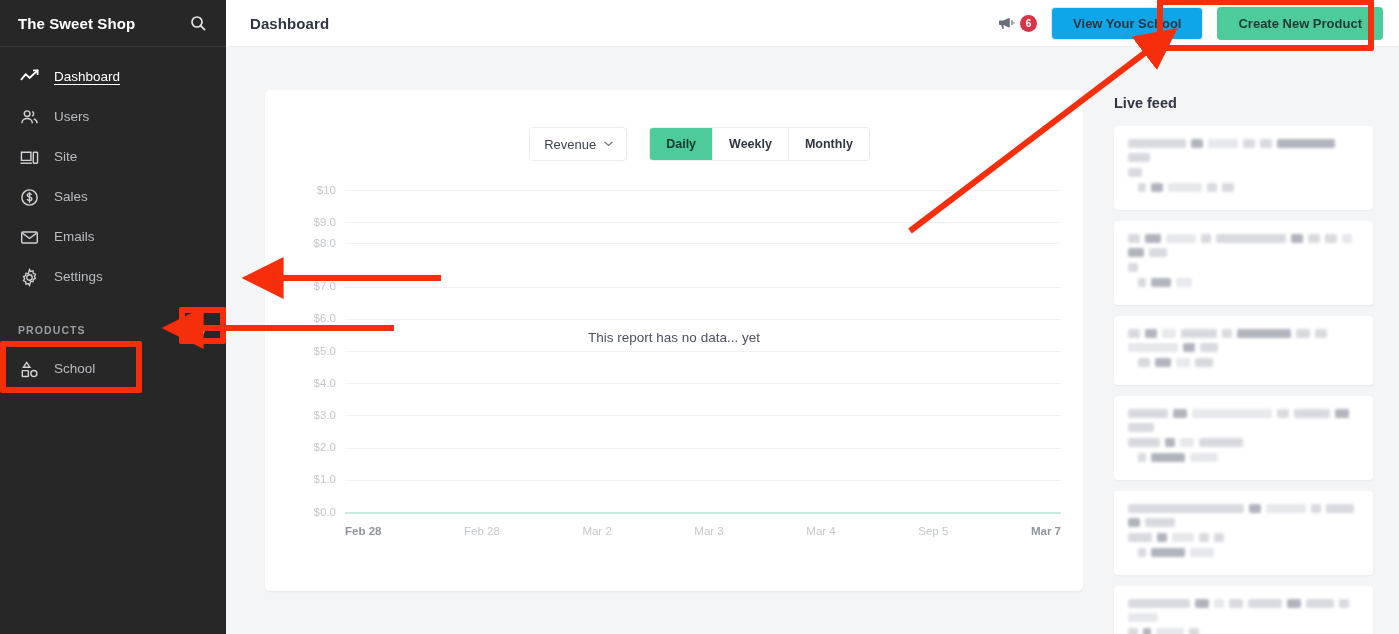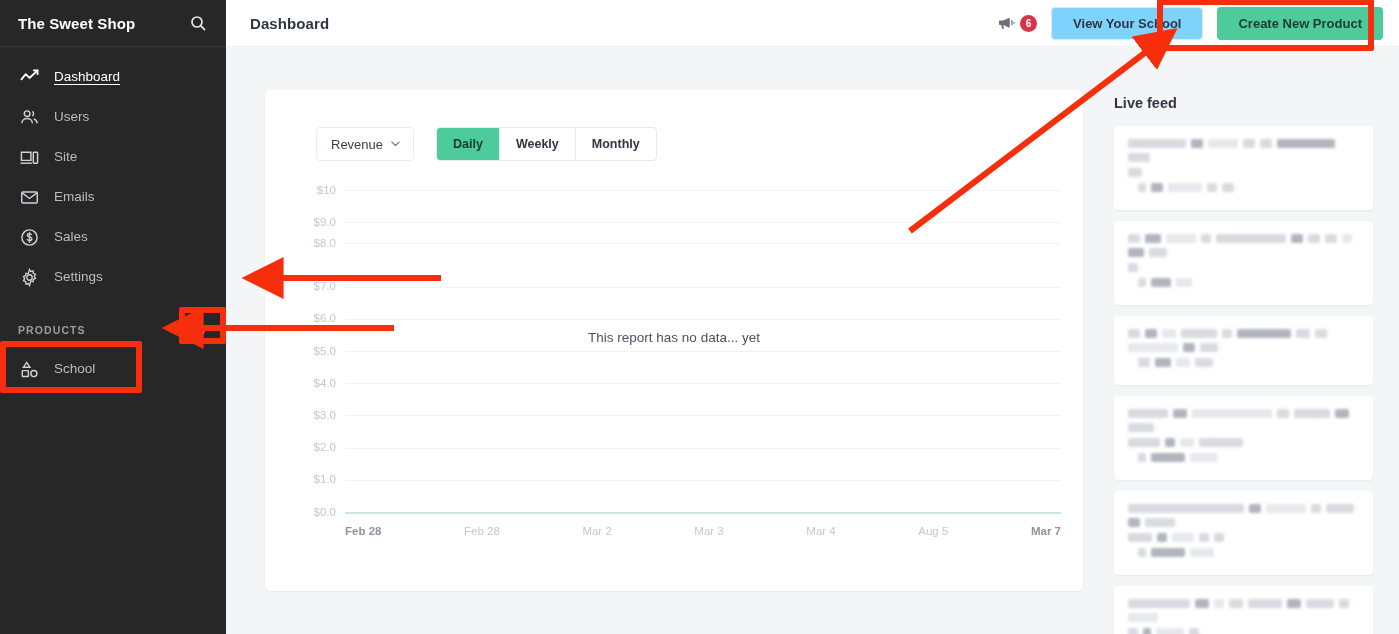--- a/index.html
+++ b/index.html
@@ -68,21 +68,21 @@
   .topbar-right { margin-left: auto; display: flex; align-items: center; gap: 14px; }
   .announce { display: flex; align-items: center; gap: 5px; }
   .announce-ico { color: #6b7078; display: flex; align-items: center; }
   .badge {
     min-width: 17px; height: 17px; border-radius: 50%;
     background: #d63447; color: #fff; font-size: 10px; font-weight: bold;
     display: flex; align-items: center; justify-content: center; padding: 0 4px;
   }
   .btn-outline {
     height: 33px; padding: 0 21px;
-    border: 1px solid #e3e6e9; border-radius: 4px; background: #7dd3fc;
+    border: 1px solid #e3e6e9; border-radius: 4px; background: #0ea5e9;
     font-size: 13px; font-weight: bold; color: #2f3542;
     display: flex; align-items: center; justify-content: center;
     font-family: "Liberation Sans", sans-serif;
   }
   .btn-primary {
     height: 33px; padding: 0 21px;
     border: none; border-radius: 4px; background: #4ecb9b;
     font-size: 13px; font-weight: bold; color: #1d3b31;
     display: flex; align-items: center; justify-content: center;
     font-family: "Liberation Sans", sans-serif;
@@ -92,21 +92,21 @@
 
   
   .chart-col { padding: 43px 0 0 39px; }
   .card {
     width: 818px; height: 501px;
     background: #ffffff; border-radius: 5px;
     box-shadow: 0 1px 2px rgba(20,25,40,.06);
     position: relative;
   }
   .chart-toolbar {
-    display: flex; align-items: center; padding: 37px 0 0 51px; gap: 0;
+    display: flex; align-items: center; padding: 37px 0 0 51px; gap: 0; justify-content: center;
   }
   .select-pill {
     height: 34px; padding: 0 12px 0 14px;
     border: 1px solid #e9ebee; border-radius: 4px; background: #fff;
     display: flex; align-items: center; gap: 7px;
     font-size: 13px; color: #3b414d;
   }
   .date-pill {
     height: 34px; margin-left: 122px; padding: 0 11px 0 12px;
     border: 1px solid #e9ebee; border-radius: 4px; background: #fff;
@@ -216,36 +216,36 @@
               <line x1="0.5" y1="16" x2="12.5" y2="16"></line>
             <rect x="14" y="4.5" width="4.5" height="11.5" rx="0.8"></rect>
           </svg>
         </span>
         <span class="label">Site</span>
       </div>
 
       <div class="nav-item">
         <span class="nav-ico">
           <svg width="19" height="19" viewBox="0 0 20 20" fill="none" stroke="currentColor" stroke-width="1.5">
-            <rect x="1.8" y="4.2" width="16.4" height="11.6" rx="1.2"></rect>
-            <polyline points="2.6,5.4 10,11 17.4,5.4"></polyline>
-          </svg>
-        </span>
-        <span class="label">Emails</span>
-      </div>
-
-      <div class="nav-item">
-        <span class="nav-ico">
-          <svg width="19" height="19" viewBox="0 0 20 20" fill="none" stroke="currentColor" stroke-width="1.5">
             <circle cx="10" cy="10" r="8"></circle>
             <path d="M12.3 7.2c-.5-.9-1.4-1.3-2.4-1.3-1.3 0-2.2.7-2.2 1.7 0 2.4 4.8 1.2 4.8 3.7 0 1.1-1 1.9-2.4 1.9-1.2 0-2.1-.5-2.6-1.4"></path>
             <line x1="10" y1="4.4" x2="10" y2="15.6"></line>
           </svg>
         </span>
         <span class="label">Sales</span>
+      </div>
+
+      <div class="nav-item">
+        <span class="nav-ico">
+          <svg width="19" height="19" viewBox="0 0 20 20" fill="none" stroke="currentColor" stroke-width="1.5">
+            <rect x="1.8" y="4.2" width="16.4" height="11.6" rx="1.2"></rect>
+            <polyline points="2.6,5.4 10,11 17.4,5.4"></polyline>
+          </svg>
+        </span>
+        <span class="label">Emails</span>
       </div>
 
       <div class="nav-item">
         <span class="nav-ico">
           <svg width="19" height="19" viewBox="0 0 20 20" fill="none" stroke="currentColor" stroke-width="1.4">
             <circle cx="10" cy="10" r="2.9"></circle>
             <path d="M10 1.6l1.3 2.1 2.4-.6.3 2.5 2.3 1-1.2 2.2 1.2 2.2-2.3 1-.3 2.5-2.4-.6L10 18.4l-1.3-2.1-2.4.6-.3-2.5-2.3-1 1.2-2.2-1.2-2.2 2.3-1 .3-2.5 2.4.6z"></path>
           </svg>
         </span>
         <span class="label">Settings</span>
@@ -367,21 +367,21 @@
                   <div class="grid-line"></div>
                 </div>
               </div>
             <div class="no-data">This report has no data... yet</div>
             <div class="x-axis" id="x-axis">
                 <div class="x-label bold">Feb 28</div>
                 <div class="x-label">Feb 28</div>
                 <div class="x-label">Mar 2</div>
                 <div class="x-label">Mar 3</div>
                 <div class="x-label">Mar 4</div>
-                <div class="x-label">Aug 5</div>
+                <div class="x-label">Sep 5</div>
                 <div class="x-label bold">Mar 7</div>
               </div>
           </div>
 
         </div>
       </div>
 
       <div class="feed-col">
         <div class="feed-title">Live feed</div>
         <div id="feed-list">

